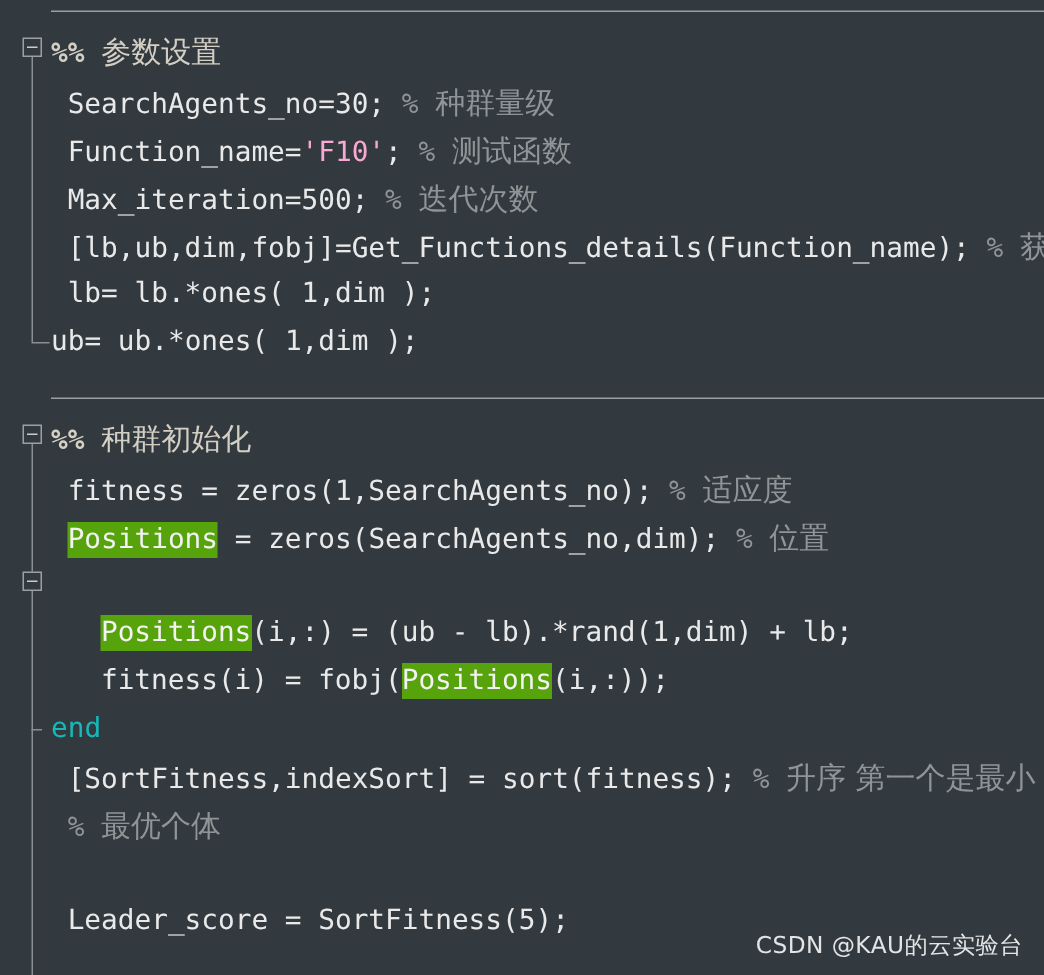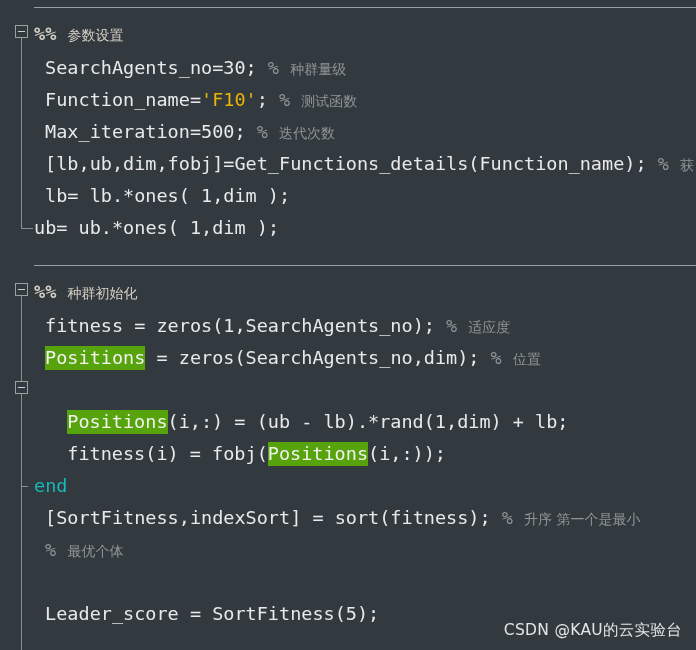--- a/index.html
+++ b/index.html
@@ -41,30 +41,30 @@
     letter-spacing: 0px;
     color: #e8e8e8;
   }
 
   
   .tok-plain    { color: #e9e9e9; }
   .tok-comment  { color: #8f9496; }
   .tok-sect     { color: #d4cfc4; font-weight: bold; }
   .tok-secttext { color: #d4cfc4; }
   .tok-kw       { color: #16b8b8; }
-  .tok-str      { color: #eab308; }
+  .tok-str      { color: #f9a8d4; }
   .hl {
     background: #57a30b;
     color: #f2f2f2;
     padding: 1px 0 2px 0;
     box-shadow: 0 0 0 0 transparent;
   }
 
   
-  .cjk { font-family: "DejaVu Sans", "Liberation Sans", sans-serif; font-size:14px; }
+  .cjk { font-family: "DejaVu Sans", "Liberation Sans", sans-serif; font-size:20px; }
 
   
   .section-rule {
     position: absolute;
     left: 34px;
     width: 662px;
     height: 1px;
     background: #9aa0a2;
   }
 

